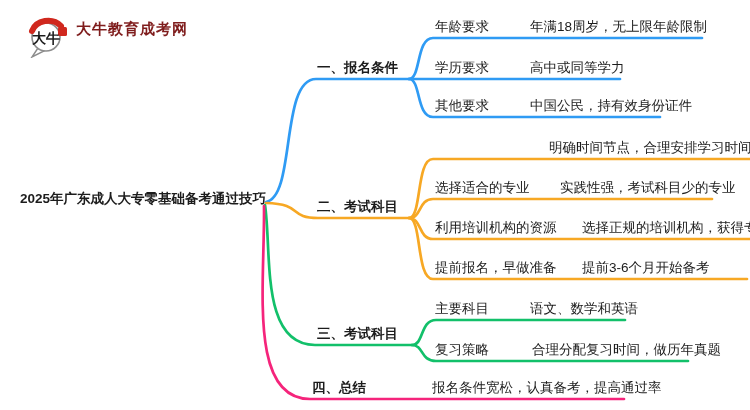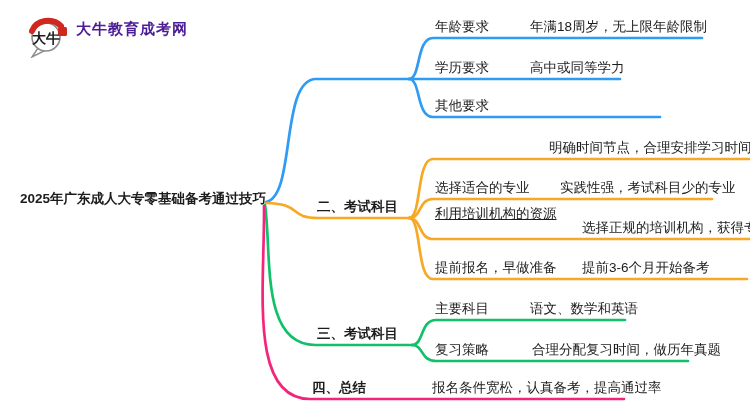--- a/index.html
+++ b/index.html
@@ -14,21 +14,21 @@
     position:absolute;white-space:nowrap;color:#1c1c1c;
     font-size:13.5px;line-height:20px;font-weight:500;height:20px;
   }
   .t.root{font-weight:700;font-size:13.5px;}
   .t.branch{font-weight:700;}
   
   .logo{position:absolute;left:10px;top:10px;width:220px;height:52px;}
   .logo-mark{position:absolute;left:2px;top:2px;}
   .brand{
     position:absolute;left:54px;top:10px;font-size:15px;font-weight:700;
-    color:#4c1d95;letter-spacing:1px;white-space:nowrap;
+    color:#7f1d1d;letter-spacing:1px;white-space:nowrap;
   }
   .site-domain{
     position:absolute;left:54px;top:26px;font-size:12.5px;font-weight:700;
     color:#2E8B3D;letter-spacing:0.4px;white-space:nowrap;
   }
 </style>
 </head>
 <body>
 
 <div class="stage">
@@ -59,31 +59,33 @@
       <circle cx="22" cy="25" r="14" fill="#ffffff" stroke="#8d8d8d" stroke-width="1.6"></circle>
       <path d="M 8 19 A 17 15 0 0 1 37 14" fill="none" stroke="#D0281E" stroke-width="6" stroke-linecap="round"></path>
       <rect x="34" y="15" width="9" height="9" rx="1.5" fill="#D0281E"></rect>
       <text x="22" y="31" text-anchor="middle" font-size="14" font-weight="700" fill="#1c1c1c">大牛</text>
     </svg>
     <div class="brand">大牛教育成考网</div>
   </div>
 
   <div class="t root" style="left:8px;top:189px;">2025年广东成人大专零基础备考通过技巧</div>
 
+  <div class="t branch" style="left:305px;top:58px;">一、报名条件</div>
   <div class="t" style="left:423px;top:17px;">年龄要求</div>
   <div class="t" style="left:518px;top:17px;">年满18周岁，无上限年龄限制</div>
   <div class="t" style="left:423px;top:58px;">学历要求</div>
   <div class="t" style="left:518px;top:58px;">高中或同等学力</div>
   <div class="t" style="left:423px;top:96px;">其他要求</div>
+  <div class="t" style="left:518px;top:96px;">中国公民，持有效身份证件</div>
 
   <div class="t branch" style="left:305px;top:197px;">二、考试科目</div>
   <div class="t" style="left:537px;top:138px;">明确时间节点，合理安排学习时间</div>
   <div class="t" style="left:423px;top:178px;">选择适合的专业</div>
   <div class="t" style="left:548px;top:178px;">实践性强，考试科目少的专业</div>
-  <div class="t" style="left:423px;top:204px;text-decoration:underline;">利用培训机构的资源</div>
+  <div class="t" style="left:423px;top:218px;">利用培训机构的资源</div>
   <div class="t" style="left:570px;top:218px;">选择正规的培训机构，获得专业指导</div>
   <div class="t" style="left:423px;top:258px;">提前报名，早做准备</div>
   <div class="t" style="left:570px;top:258px;">提前3-6个月开始备考</div>
 
   <div class="t branch" style="left:305px;top:324px;">三、考试科目</div>
   <div class="t" style="left:423px;top:299px;">主要科目</div>
   <div class="t" style="left:518px;top:299px;">语文、数学和英语</div>
   <div class="t" style="left:423px;top:340px;">复习策略</div>
   <div class="t" style="left:520px;top:340px;">合理分配复习时间，做历年真题</div>
 

